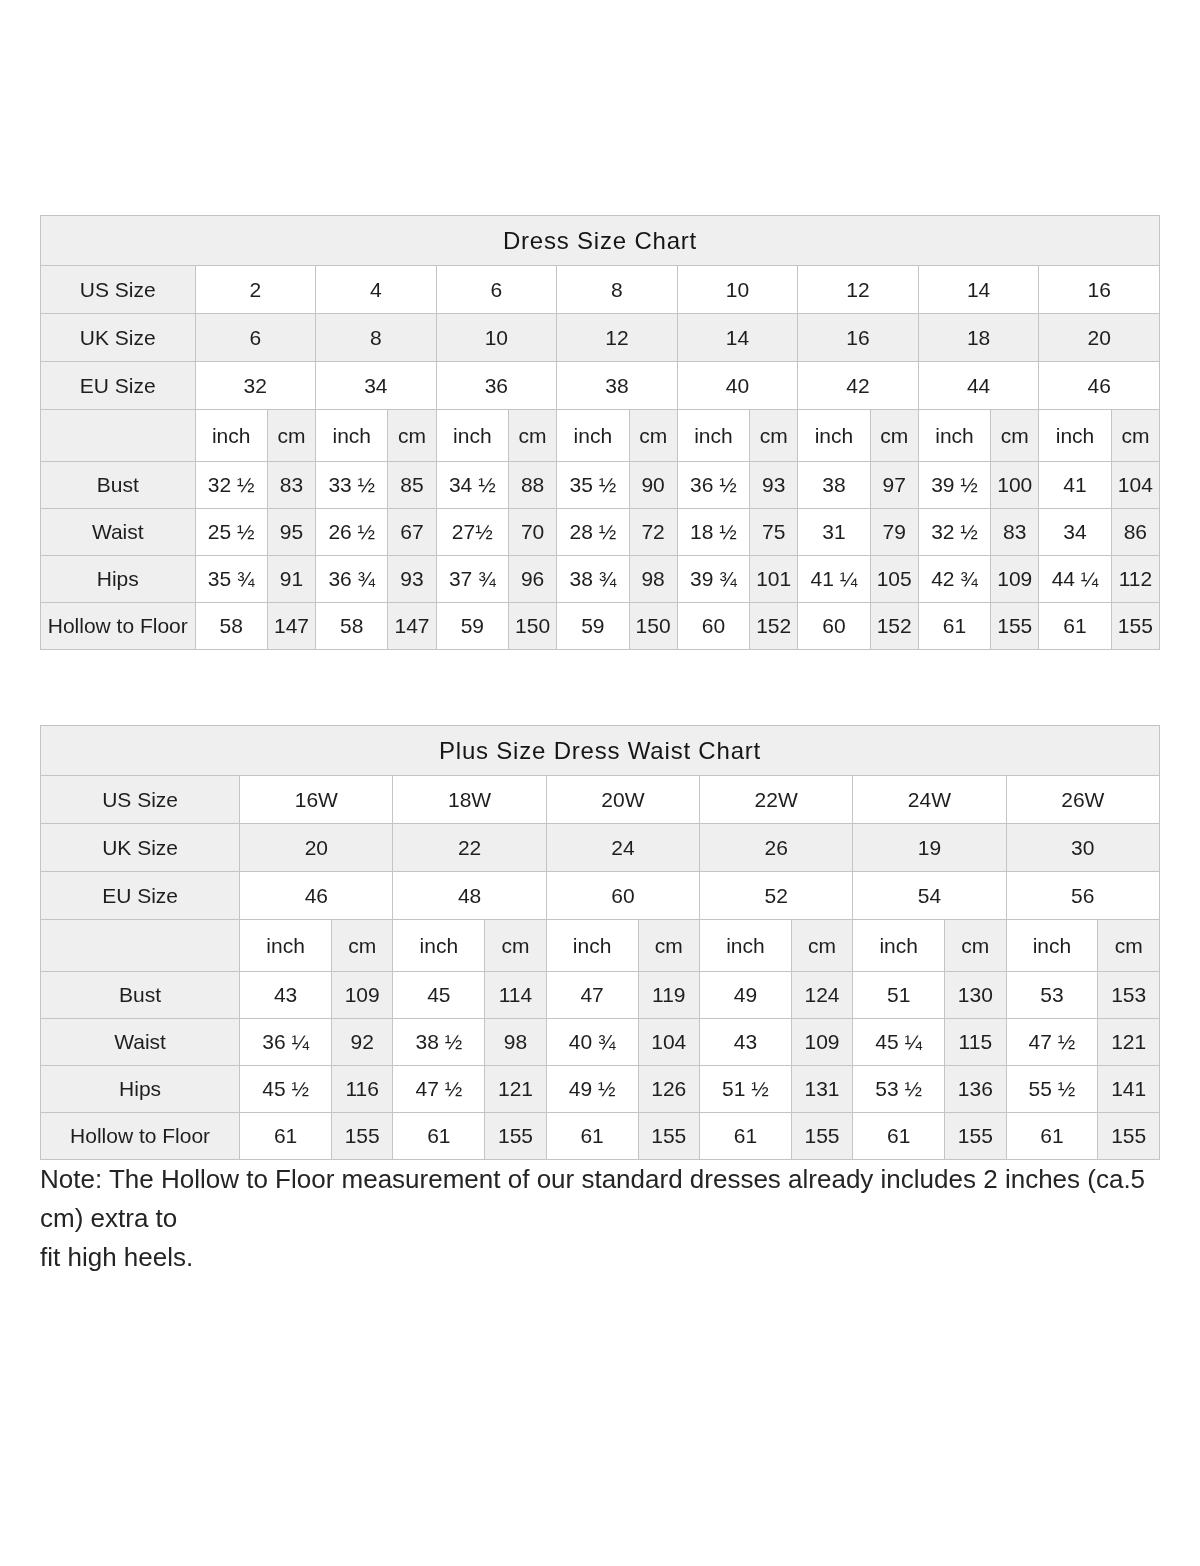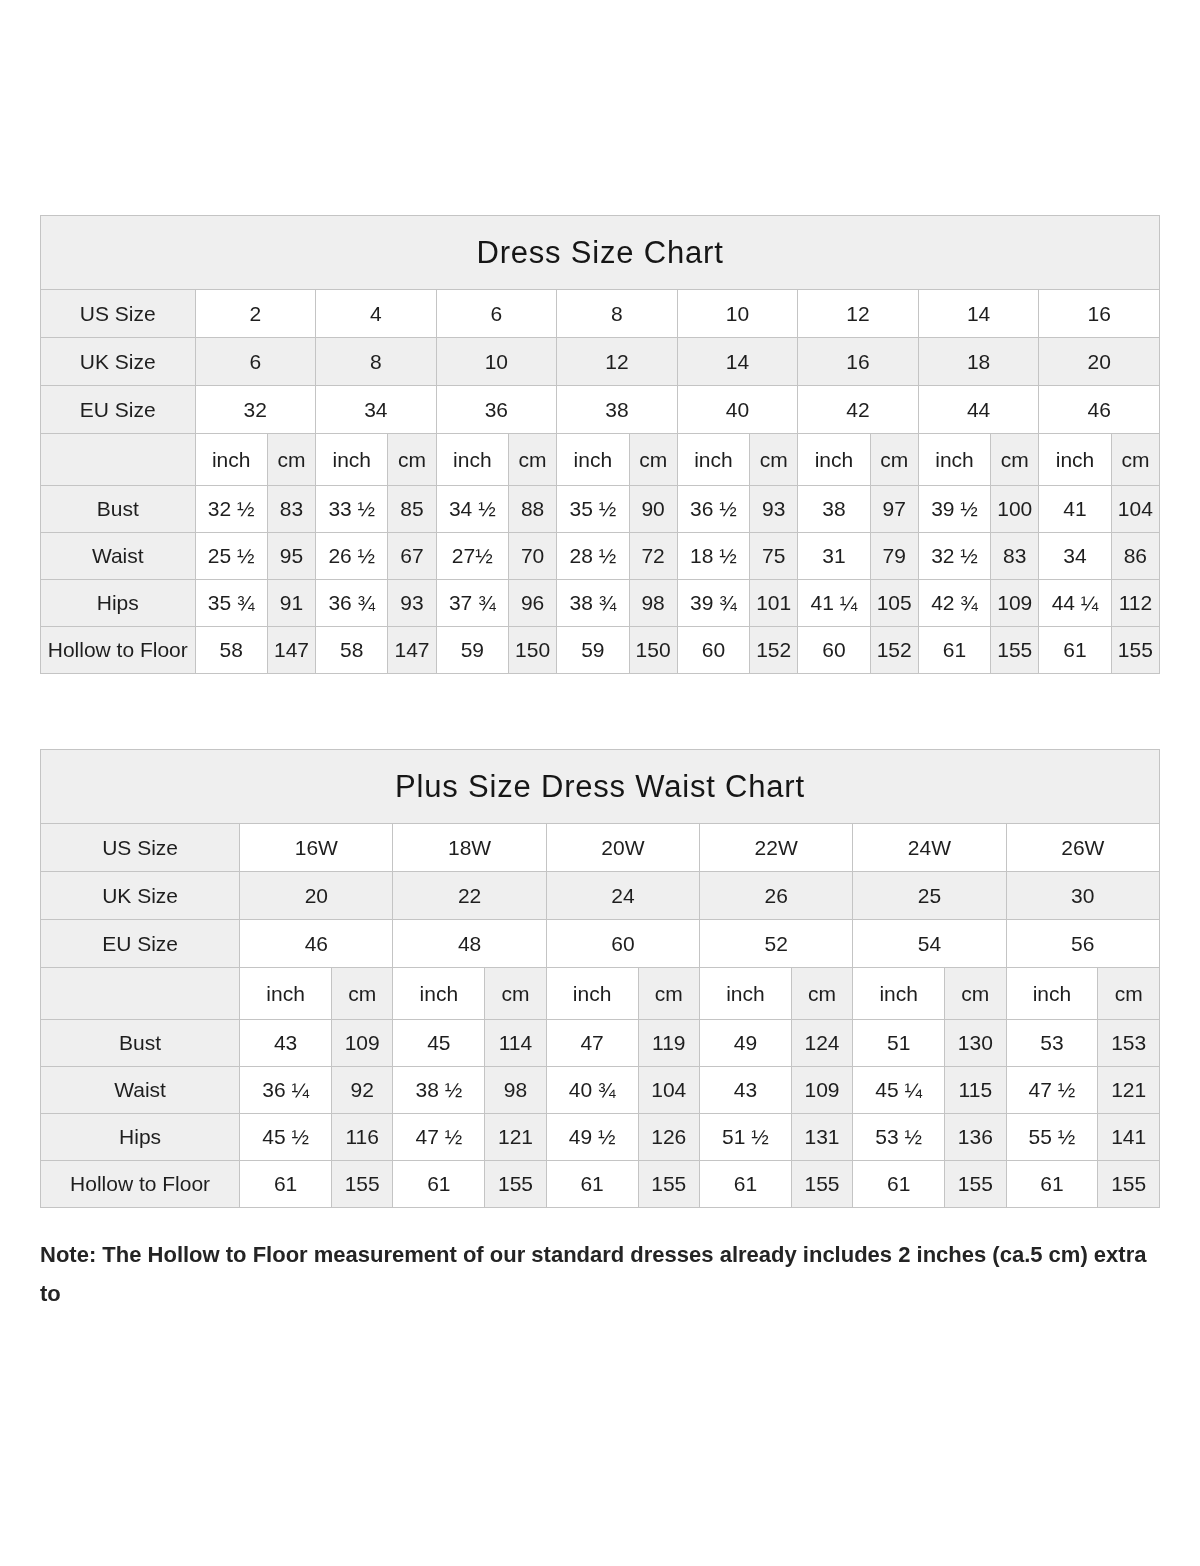--- a/index.html
+++ b/index.html
@@ -29,41 +29,39 @@
     text-align:center;
     vertical-align:middle;
     font-size:21px;
     color:var(--text);
     padding:0 2px;
     overflow:hidden;
     white-space:nowrap;
   }
   tr.title-row td{
     background:var(--shade);
-    font-size:31px;
+    font-size:24px;
     letter-spacing:0.8px;
-    height:74px;
+    height:50px;
     color:#161616;
   }
   tr.size-row td{height:48px;}
   tr.unit-row td{height:52px;}
   tr.measure-row td{height:47px;}
   td.label{background:var(--shade);}
   tr.shaded td{background:var(--shade);}
   td.cm{background:var(--shade);}
   td.inch{background:#ffffff;}
 
   #plus-size-table{margin-top:75px;}
 
   .note{
-    margin-top:27px;
-    font-size:22px;
+    font-size:26px;
     line-height:39px;
     color:#242424;
-    font-weight:bold;
   }
 </style>
 </head>
 <body>
 
 <div class="page">
 
   <table class="size-chart" id="standard-size-table">
     <colgroup>
       <col style="width:13.8%">
@@ -247,21 +245,21 @@
           <td colspan="2">22W</td>
           <td colspan="2">24W</td>
           <td colspan="2">26W</td>
         </tr>
         <tr class="size-row shaded">
           <td class="label">UK Size</td>
           <td colspan="2">20</td>
           <td colspan="2">22</td>
           <td colspan="2">24</td>
           <td colspan="2">26</td>
-          <td colspan="2">25</td>
+          <td colspan="2">19</td>
           <td colspan="2">30</td>
         </tr>
         <tr class="size-row">
           <td class="label">EU Size</td>
           <td colspan="2">46</td>
           <td colspan="2">48</td>
           <td colspan="2">60</td>
           <td colspan="2">52</td>
           <td colspan="2">54</td>
           <td colspan="2">56</td>
@@ -339,15 +337,16 @@
           <td class="inch">61</td>
           <td class="cm">155</td>
           <td class="inch">61</td>
           <td class="cm">155</td>
         </tr>
       </tbody>
     </table>
 
   <div class="note">
     <div>Note: The Hollow to Floor measurement of our standard dresses already includes 2 inches (ca.5 cm) extra to</div>
+    <div>fit high heels.</div>
   </div>
 
 </div>
 
 </body></html>

